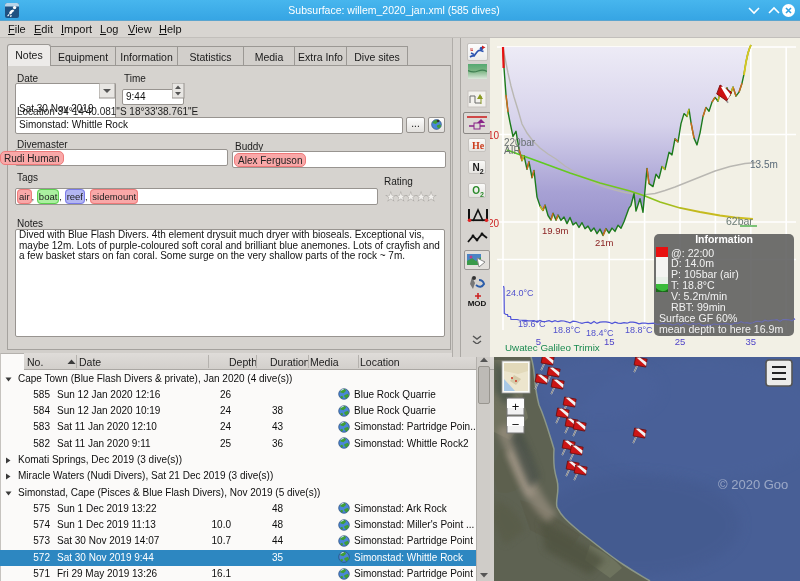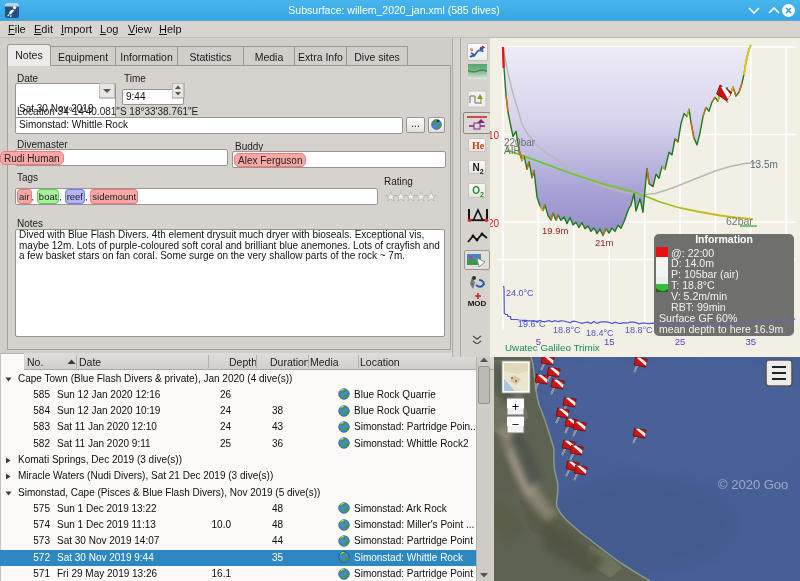--- a/index.html
+++ b/index.html
@@ -234,20 +234,21 @@
       <path d="M2 3.6 q1.6 -2.8 4.6 -2.6 l1.6 1.8 -2.8 2.4 -2.8 -0.6 Z" fill="#3f9e35"></path>
       <path d="M6.2 7.2 l3.6 -1.4 1.2 2.2 -2.6 2.4 -2 -1.6 Z" fill="#3f9e35"></path>
       <path d="M2.2 8.6 l2 -0.8 1 1.6 -1.6 1.2 Z" fill="#3f9e35"></path>
       <path d="M2.6 2.8 a4.6 4.6 0 0 1 3 -1.4" stroke="#cfe4f4" stroke-width="1" fill="none"></path>
     </svg>
     <div style="left:354px">Simonstad: Miller's Point ...</div>
   </div>
 <div class="drow" style="top:533.4px">
     <div class="num">573</div>
     <div style="left:57px">Sat 30 Nov 2019 14:07</div>
+    <div class="dep">10.7</div>
     <div class="dur">44</div>
     <svg style="position:absolute;left:338px;top:1.5px" width="12" height="12">
       <circle cx="6" cy="6" r="5.3" fill="#4a86d8" stroke="#2a4a72" stroke-width="0.7"></circle>
       <path d="M2 3.6 q1.6 -2.8 4.6 -2.6 l1.6 1.8 -2.8 2.4 -2.8 -0.6 Z" fill="#3f9e35"></path>
       <path d="M6.2 7.2 l3.6 -1.4 1.2 2.2 -2.6 2.4 -2 -1.6 Z" fill="#3f9e35"></path>
       <path d="M2.2 8.6 l2 -0.8 1 1.6 -1.6 1.2 Z" fill="#3f9e35"></path>
       <path d="M2.6 2.8 a4.6 4.6 0 0 1 3 -1.4" stroke="#cfe4f4" stroke-width="1" fill="none"></path>
     </svg>
     <div style="left:354px">Simonstad: Partridge Point</div>
   </div>

